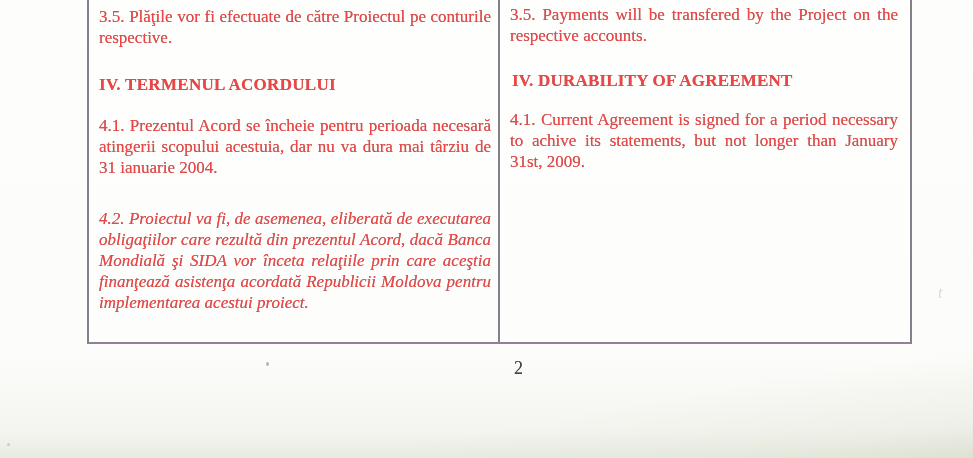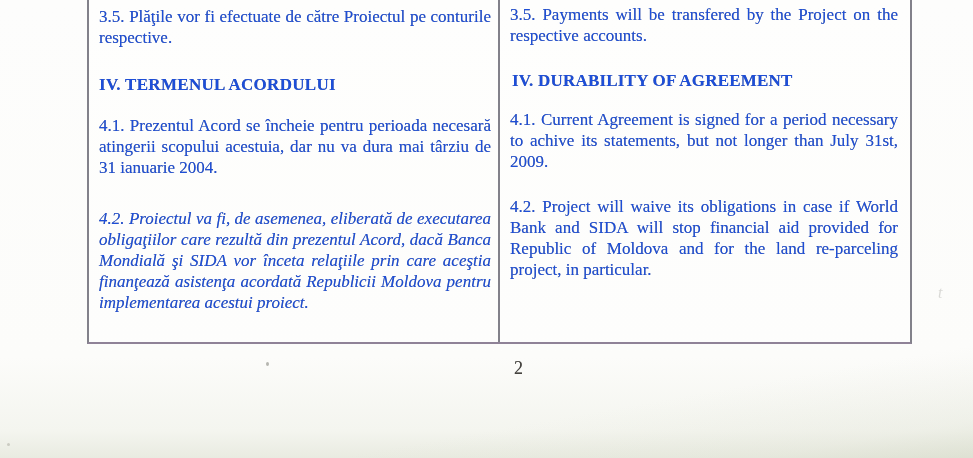--- a/index.html
+++ b/index.html
@@ -29,21 +29,21 @@
     height: 344px;
     box-sizing: border-box;
     display: flex;
     border-left: 2px solid #82818a;
     border-right: 2px solid #82818a;
     border-bottom: 2px solid #8f8297;
     background: rgba(255,255,255,0.4);
   }
   .col {
     box-sizing: border-box;
-    color: #1d4ed8;
+    color: #ef4444;
     font-size: 17px;
     line-height: 21px;
     text-shadow: 0 0 0.5px rgba(62,60,56,0.55);
   }
   .col-left {
     width: 411px;
     border-right: 2px solid #82818a;
     padding: 6px 7px 0 10px;
   }
   .col-right {
@@ -119,22 +119,21 @@
     <div class="col col-left">
       <p class="clause clause-35">3.5. Plăţile vor fi efectuate de către Proiectul pe conturile respective.</p>
       <p class="heading">IV. TERMENUL ACORDULUI</p>
       <p class="clause clause-41">4.1. Prezentul Acord se încheie pentru perioada necesară atingerii scopului acestuia, dar nu va dura mai târziu de 31 ianuarie 2004.</p>
       <p class="clause clause-42">4.2. Proiectul va fi, de asemenea, eliberată de executarea obligaţiilor care rezultă din prezentul Acord, dacă Banca Mondială şi SIDA vor înceta relaţiile prin care aceştia finanţează asistenţa acordată Republicii Moldova pentru implementarea acestui proiect.</p>
     </div>
 
     <div class="col col-right">
       <p class="clause clause-35">3.5. Payments will be transfered by the Project on the respective accounts.</p>
       <p class="heading">IV. DURABILITY OF AGREEMENT</p>
-      <p class="clause clause-41">4.1. Current Agreement is signed for a period necessary to achive its statements, but not longer than July 31st, 2009.</p>
-      <p class="clause clause-42">4.2. Project will waive its obligations in case if World Bank and SIDA will stop financial aid provided for Republic of Moldova and for the land re-parceling project, in particular.</p>
+      <p class="clause clause-41">4.1. Current Agreement is signed for a period necessary to achive its statements, but not longer than January 31st, 2009.</p>
     </div>
 
   </div>
 
   <div class="page-number">2</div>
 
   <div class="speck-1"></div>
   <div class="speck-2"></div>
   <div class="faint-mark">t</div>
 

